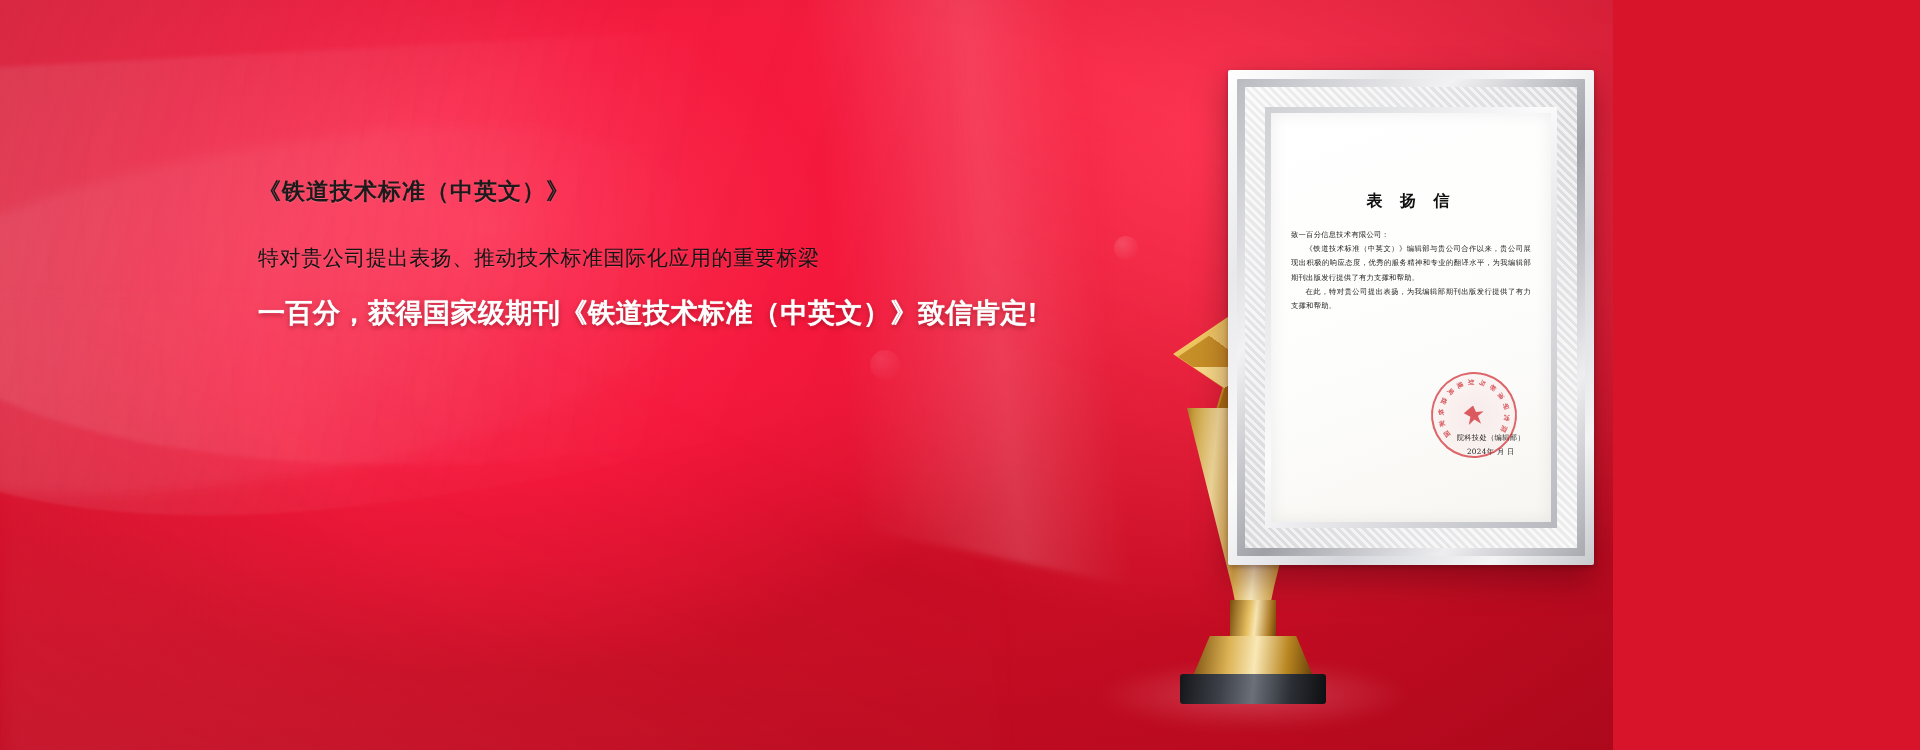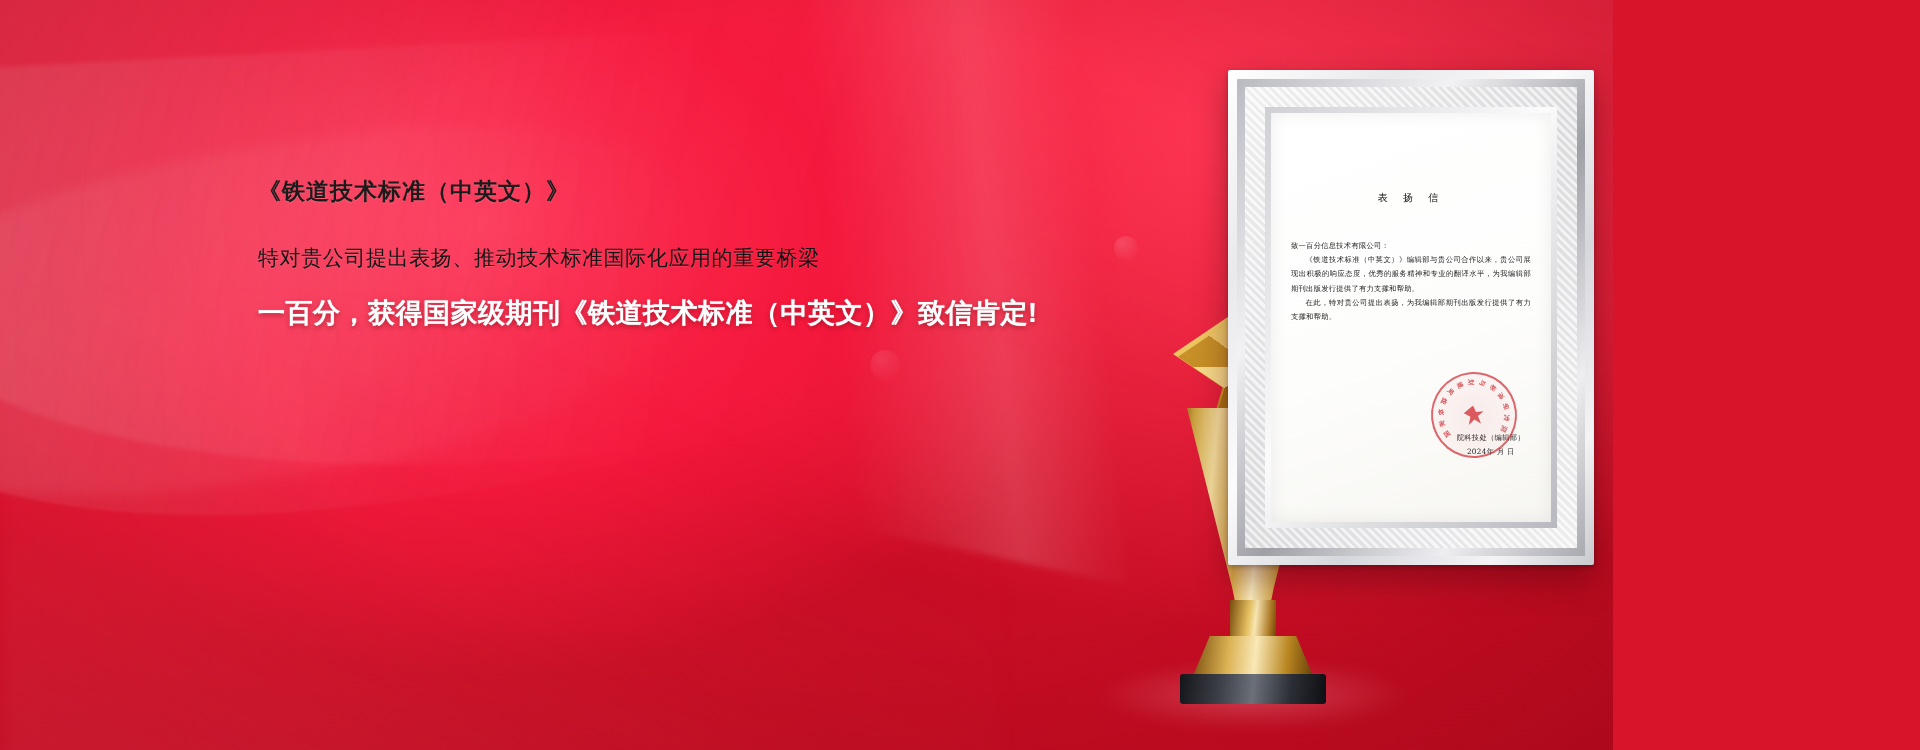--- a/index.html
+++ b/index.html
@@ -190,24 +190,24 @@
   .paper {
     position:absolute; inset:43px;
     background:linear-gradient(160deg,#ffffff 0%, #fdfdfc 55%, #f7f6f2 100%);
     box-shadow:inset 0 0 18px rgba(0,0,0,0.07);
     overflow:hidden;
   }
 
   .cert-title {
     margin-top:78px; text-align:center;
     font-family:"DejaVu Serif","Liberation Serif",serif;
-    font-size:10px; font-weight:normal; color:#101010;
+    font-size:16px; font-weight:bold; color:#101010;
     letter-spacing:6px;
   }
-  .cert-body { margin:34px 20px 0 20px; }
+  .cert-body { margin:16px 20px 0 20px; }
   .cert-p {
     font-family:"DejaVu Serif","Liberation Serif",serif;
     font-size:7.3px; color:#1c1c1c; line-height:1.95;
     letter-spacing:0.25px; text-align:justify;
   }
   .cert-p.indent { text-indent:2em; }
 
   .cert-sign {
     position:absolute; right:26px; bottom:62px;
     text-align:center;

